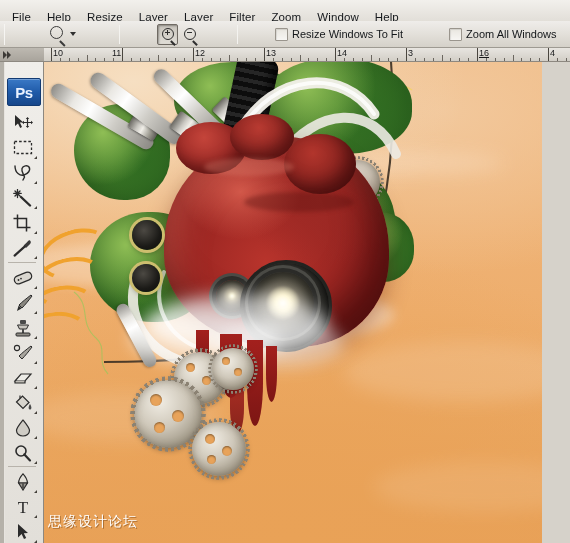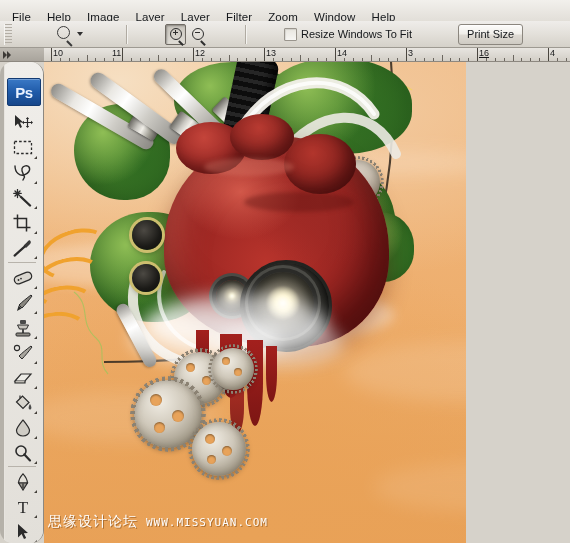--- a/index.html
+++ b/index.html
@@ -98,21 +98,20 @@
   .rtick.maj{height:13px;}
   .rtick.min{height:3px;background:#6b665f;}
   .rnum{position:absolute;top:0px;font-size:9px;color:#18191b;font-family:"Liberation Sans",sans-serif;}
 
   
   .toolbox{
     position:absolute;left:0;top:62px;width:44px;height:481px;
     background:linear-gradient(90deg,#b5b1a9 0 4px,#e7e4df 4px 100%);
     box-sizing:border-box;border-right:1px solid #8d8880;
     overflow:hidden;
-    border-radius:13px;
   }
   .tb-inner{position:absolute;left:5px;top:0;width:38px;height:481px;background:linear-gradient(180deg,#f0eeea,#e2dfd9);}
   .ps-badge{
     position:absolute;left:7px;top:16px;width:32px;height:26px;
     background:linear-gradient(180deg,#3a79c6 0%,#1f5aa8 52%,#17478a 100%);
     border:1px solid #123a72;border-radius:2px;
     color:#eaf2ff;font-size:15px;font-weight:bold;
     display:flex;align-items:center;justify-content:center;
     font-family:"Liberation Sans",sans-serif;letter-spacing:-.5px;
     box-shadow:inset 0 1px 0 rgba(255,255,255,.3);
@@ -121,22 +120,22 @@
     position:absolute;left:8px;width:30px;height:25px;
     display:flex;align-items:center;justify-content:center;
   }
   .tcell .tri{position:absolute;right:1px;bottom:1px;width:0;height:0;
     border-left:3px solid transparent;border-top:3px solid transparent;border-right:3px solid #44403a;border-bottom:0;}
   .tcell svg{display:block;}
   .tsep{position:absolute;left:8px;width:28px;height:1px;background:#b8b3ab;}
 
   
   .canvas{
-    position:absolute;left:44px;top:62px;width:422px;height:481px;
-    overflow:hidden;background:#edab63;
+    position:absolute;left:44px;top:62px;width:466px;height:481px;
+    overflow:hidden;background:#edab63;padding-left:32px;
   }
   .sky{
     position:absolute;inset:0;
     background:
       radial-gradient(115% 70% at 18% 4%, #f6dfc2 0%, rgba(246,223,194,0) 58%),
       radial-gradient(90% 55% at 80% 10%, #f2c89c 0%, rgba(242,200,156,0) 62%),
       radial-gradient(120% 90% at 50% 100%, #e9a257 0%, rgba(233,162,87,0) 70%),
       linear-gradient(180deg,#f0bb85 0%, #efb478 28%, #eeae6d 52%, #eaa65f 78%, #e8a057 100%);
   }
   .cloudband{position:absolute;border-radius:50%;filter:blur(6px);background:rgba(255,255,255,.55);}
@@ -208,21 +207,21 @@
     letter-spacing:1px;text-shadow:1px 1px 0 rgba(120,70,20,.55);}
 </style>
 </head>
 <body>
 
 <div id="app">
 
   <div class="menubar">
     <div class="menuitem">File</div>
     <div class="menuitem">Help</div>
-    <div class="menuitem">Image</div>
+    <div class="menuitem">Resize</div>
     <div class="menuitem">Layer</div>
     <div class="menuitem">Layer</div>
     <div class="menuitem">Filter</div>
     <div class="menuitem">Zoom</div>
     <div class="menuitem">Window</div>
     <div class="menuitem">Help</div>
   </div>
 
   <div class="optionsbar">
     <div class="grip"></div>
@@ -252,20 +251,24 @@
       </div>
     </div>
 
     <div class="sep"></div>
 
     <div class="chk-wrap">
       <span class="chk"></span>
       <span class="chk-label">Resize Windows To Fit</span>
     </div>
 
+    <div class="chk-wrap">
+      <span class="chk"></span>
+      <span class="chk-label">Zoom All Windows</span>
+    </div>
 
     <div class="obtn">Print Size</div>
   </div>
 
   <div class="panelstrip">
     <div class="dblarrow">
         <b></b>
         <b></b>
       </div>
   </div>
@@ -596,16 +599,15 @@
       <div class="gear-hole" style="left:20px;top:42px;width:11px;height:11px;"></div>
     </div>
     <div class="gear" style="left:148px;top:360px;width:54px;height:54px;">
       <div class="gear-hole" style="left:13px;top:12px;width:10px;height:10px;"></div>
       <div class="gear-hole" style="left:30px;top:24px;width:10px;height:10px;"></div>
       <div class="gear-hole" style="left:15px;top:33px;width:9px;height:9px;"></div>
     </div>
 
     <div class="watermark">
       <span class="wm-cn">思缘设计论坛</span>
-      <span class="wm-url">WWW.MISSYUAN.COM</span>
     </div>
   </div>
 </div>
 
 </body></html>

